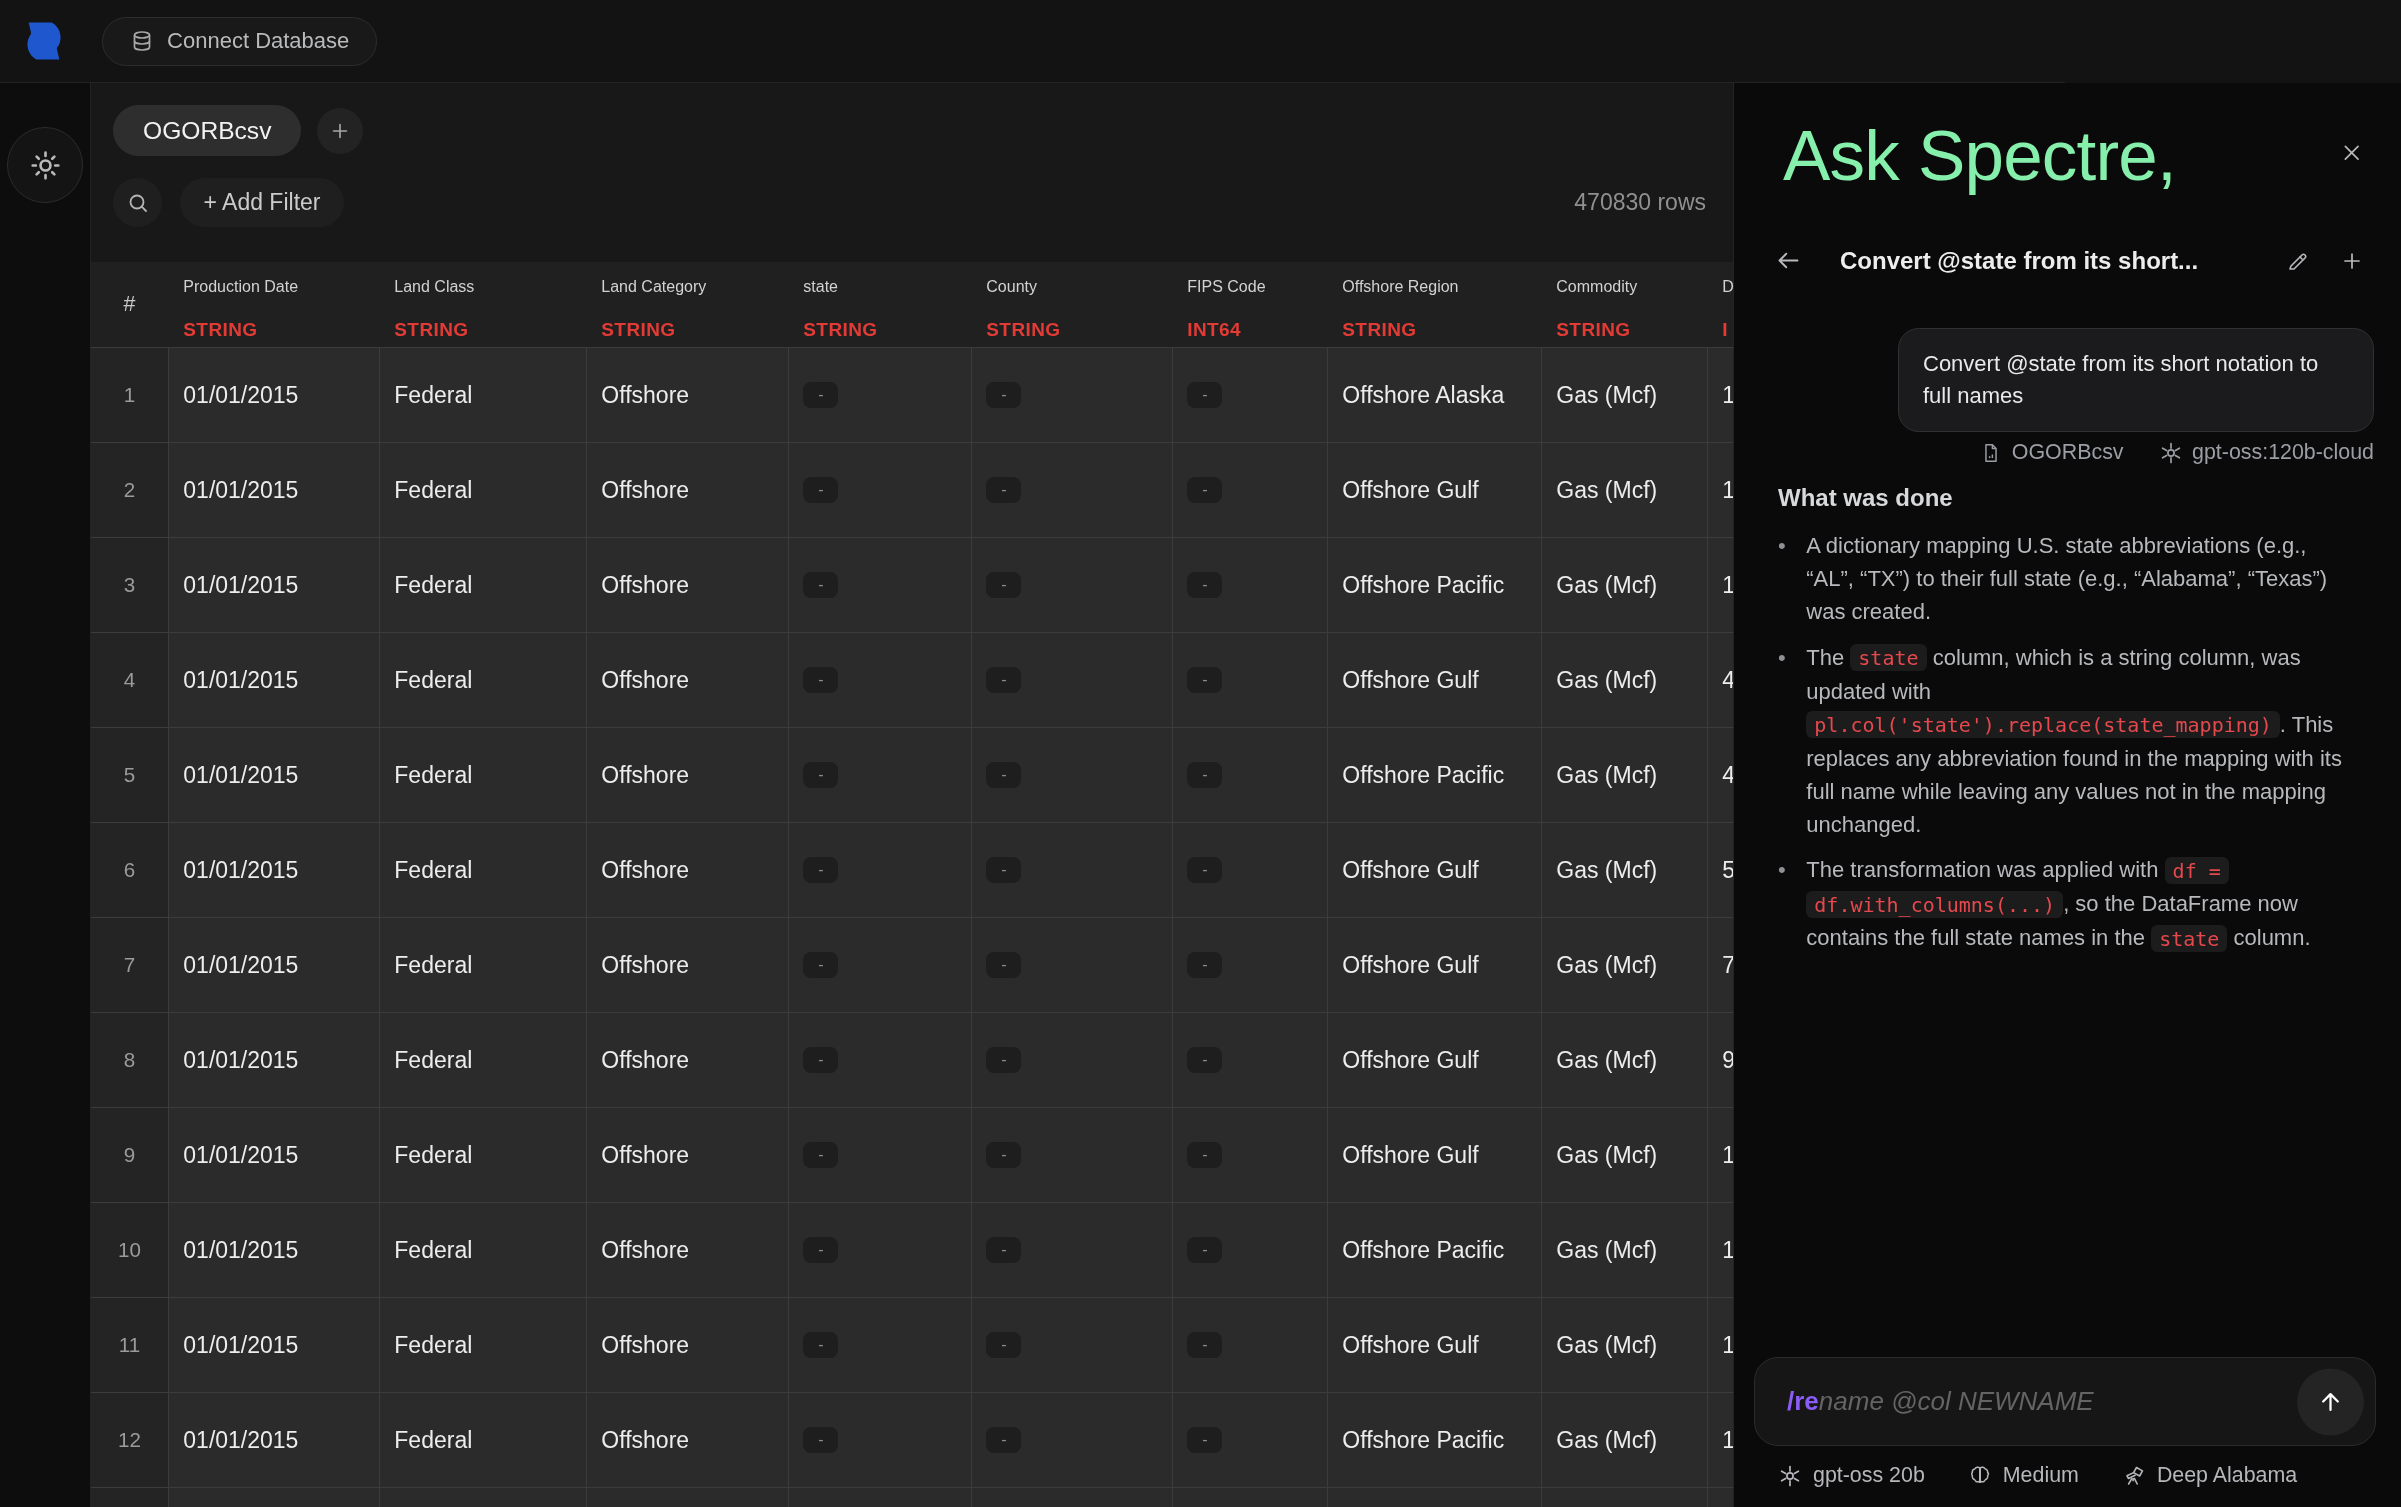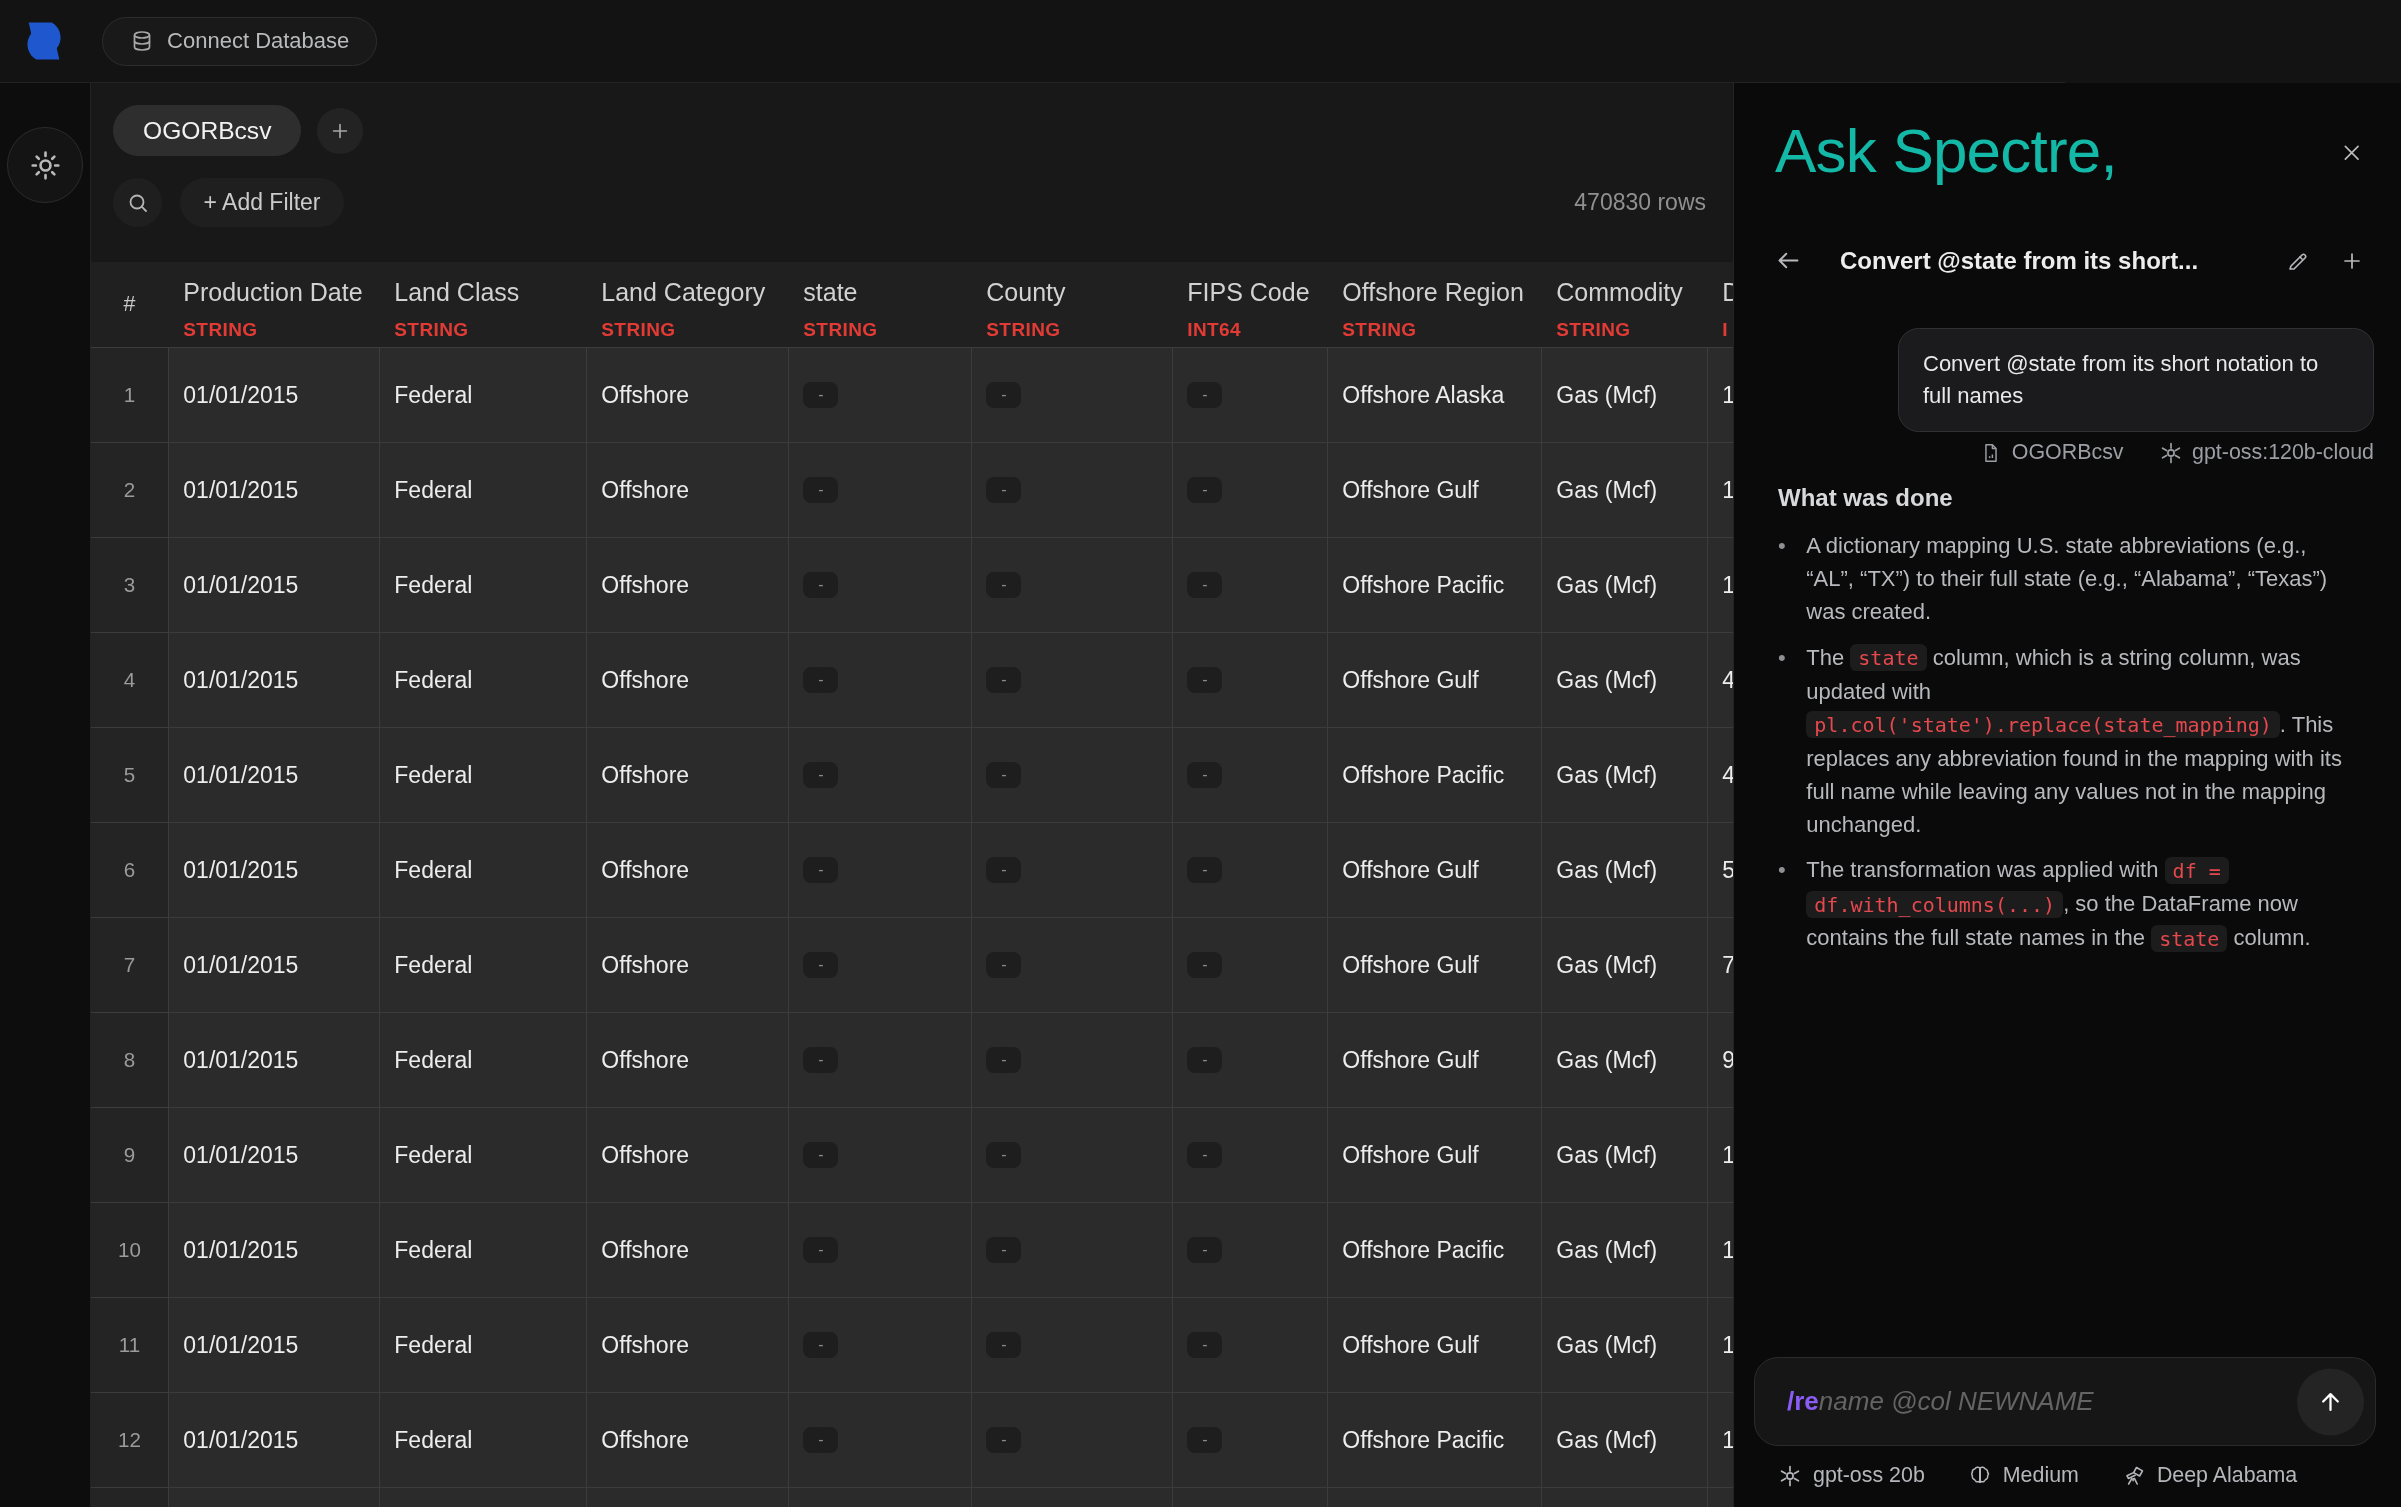--- a/index.html
+++ b/index.html
@@ -43,36 +43,36 @@
     display:flex; align-items:center; justify-content:center; color:#b5b5b5; cursor:pointer; }
   .add-filter { height:49px; padding:0 24px; border-radius:25.4px; background:#1f1f1f;
     color:#cbcbcb; font-size:23px; display:flex; align-items:center; cursor:pointer; }
   .row-count { position:absolute; top:106px; right:695px; color:#909090; font-size:23px; }
 
   .table { position:absolute; top:179px; left:0; }
   .thead { display:flex; height:86px; background:#202020; border-bottom:0.8px solid #3c3c3c; }
   .th-gutter { width:77px; display:flex; align-items:center; justify-content:center;
     color:#c9c9c9; font-size:21.4px; }
   .th { border-left:0.8px solid transparent; padding:16px 0 0 14.3px; }
-  .th .name { display:block; font-size:25px; color:#d2d2d2; margin-bottom:12px; white-space:nowrap; }
+  .th .name { display:block; font-size:16px; color:#d2d2d2; margin-bottom:23px; white-space:nowrap; }
   .th .type { display:block; font-size:19px; font-weight:bold; letter-spacing:0.4px;
     color:#e23b35; white-space:nowrap; }
   .trow { display:flex; height:95px; background:#2b2b2b; border-bottom:0.8px solid #3c3c3c; }
   .td-gutter { width:77px; background:#242424; display:flex; align-items:center;
     justify-content:center; font-size:20.6px; color:#9b9b9b; }
   .td { border-left:0.8px solid #3c3c3c; display:flex; align-items:center;
     padding-left:14.3px; font-size:23px; color:#ededed; white-space:nowrap; overflow:hidden; }
   .null-pill { min-width:35px; height:25.4px; border-radius:8px; background:#1e1e1e;
     color:#8a8a8a; display:flex; align-items:center; justify-content:center; font-size:16px; }
 
   
   .panel { position:absolute; top:83px; right:0; bottom:0; width:668px;
     background:#0a0a0a; border-left:0.8px solid #242424; z-index:40; }
-  .panel-title { position:absolute; top:32px; left:41px; font-size:62px;
-    color:#14b8a6; letter-spacing:-0.8px; white-space:nowrap; }
+  .panel-title { position:absolute; top:32px; left:49px; font-size:71px;
+    color:#86efac; letter-spacing:-0.8px; white-space:nowrap; }
   .panel-close { position:absolute; top:57px; right:37px; color:#98989d; cursor:pointer; }
   .thread-bar { position:absolute; top:159px; left:0; right:0; height:37px;
     display:flex; align-items:center; padding:0 37px 0 41px; }
   .back-btn { color:#c9c9cb; cursor:pointer; }
   .thread-title { margin-left:38px; margin-right:auto; font-size:24px; font-weight:bold;
     color:#ededee; white-space:nowrap; }
   .thread-actions { display:flex; gap:30px; align-items:center; color:#b9b9bd; }
   .icon-btn { cursor:pointer; color:#b9b9bd; }
 
   .bubble { position:absolute; top:245px; right:27px; width:476px;

